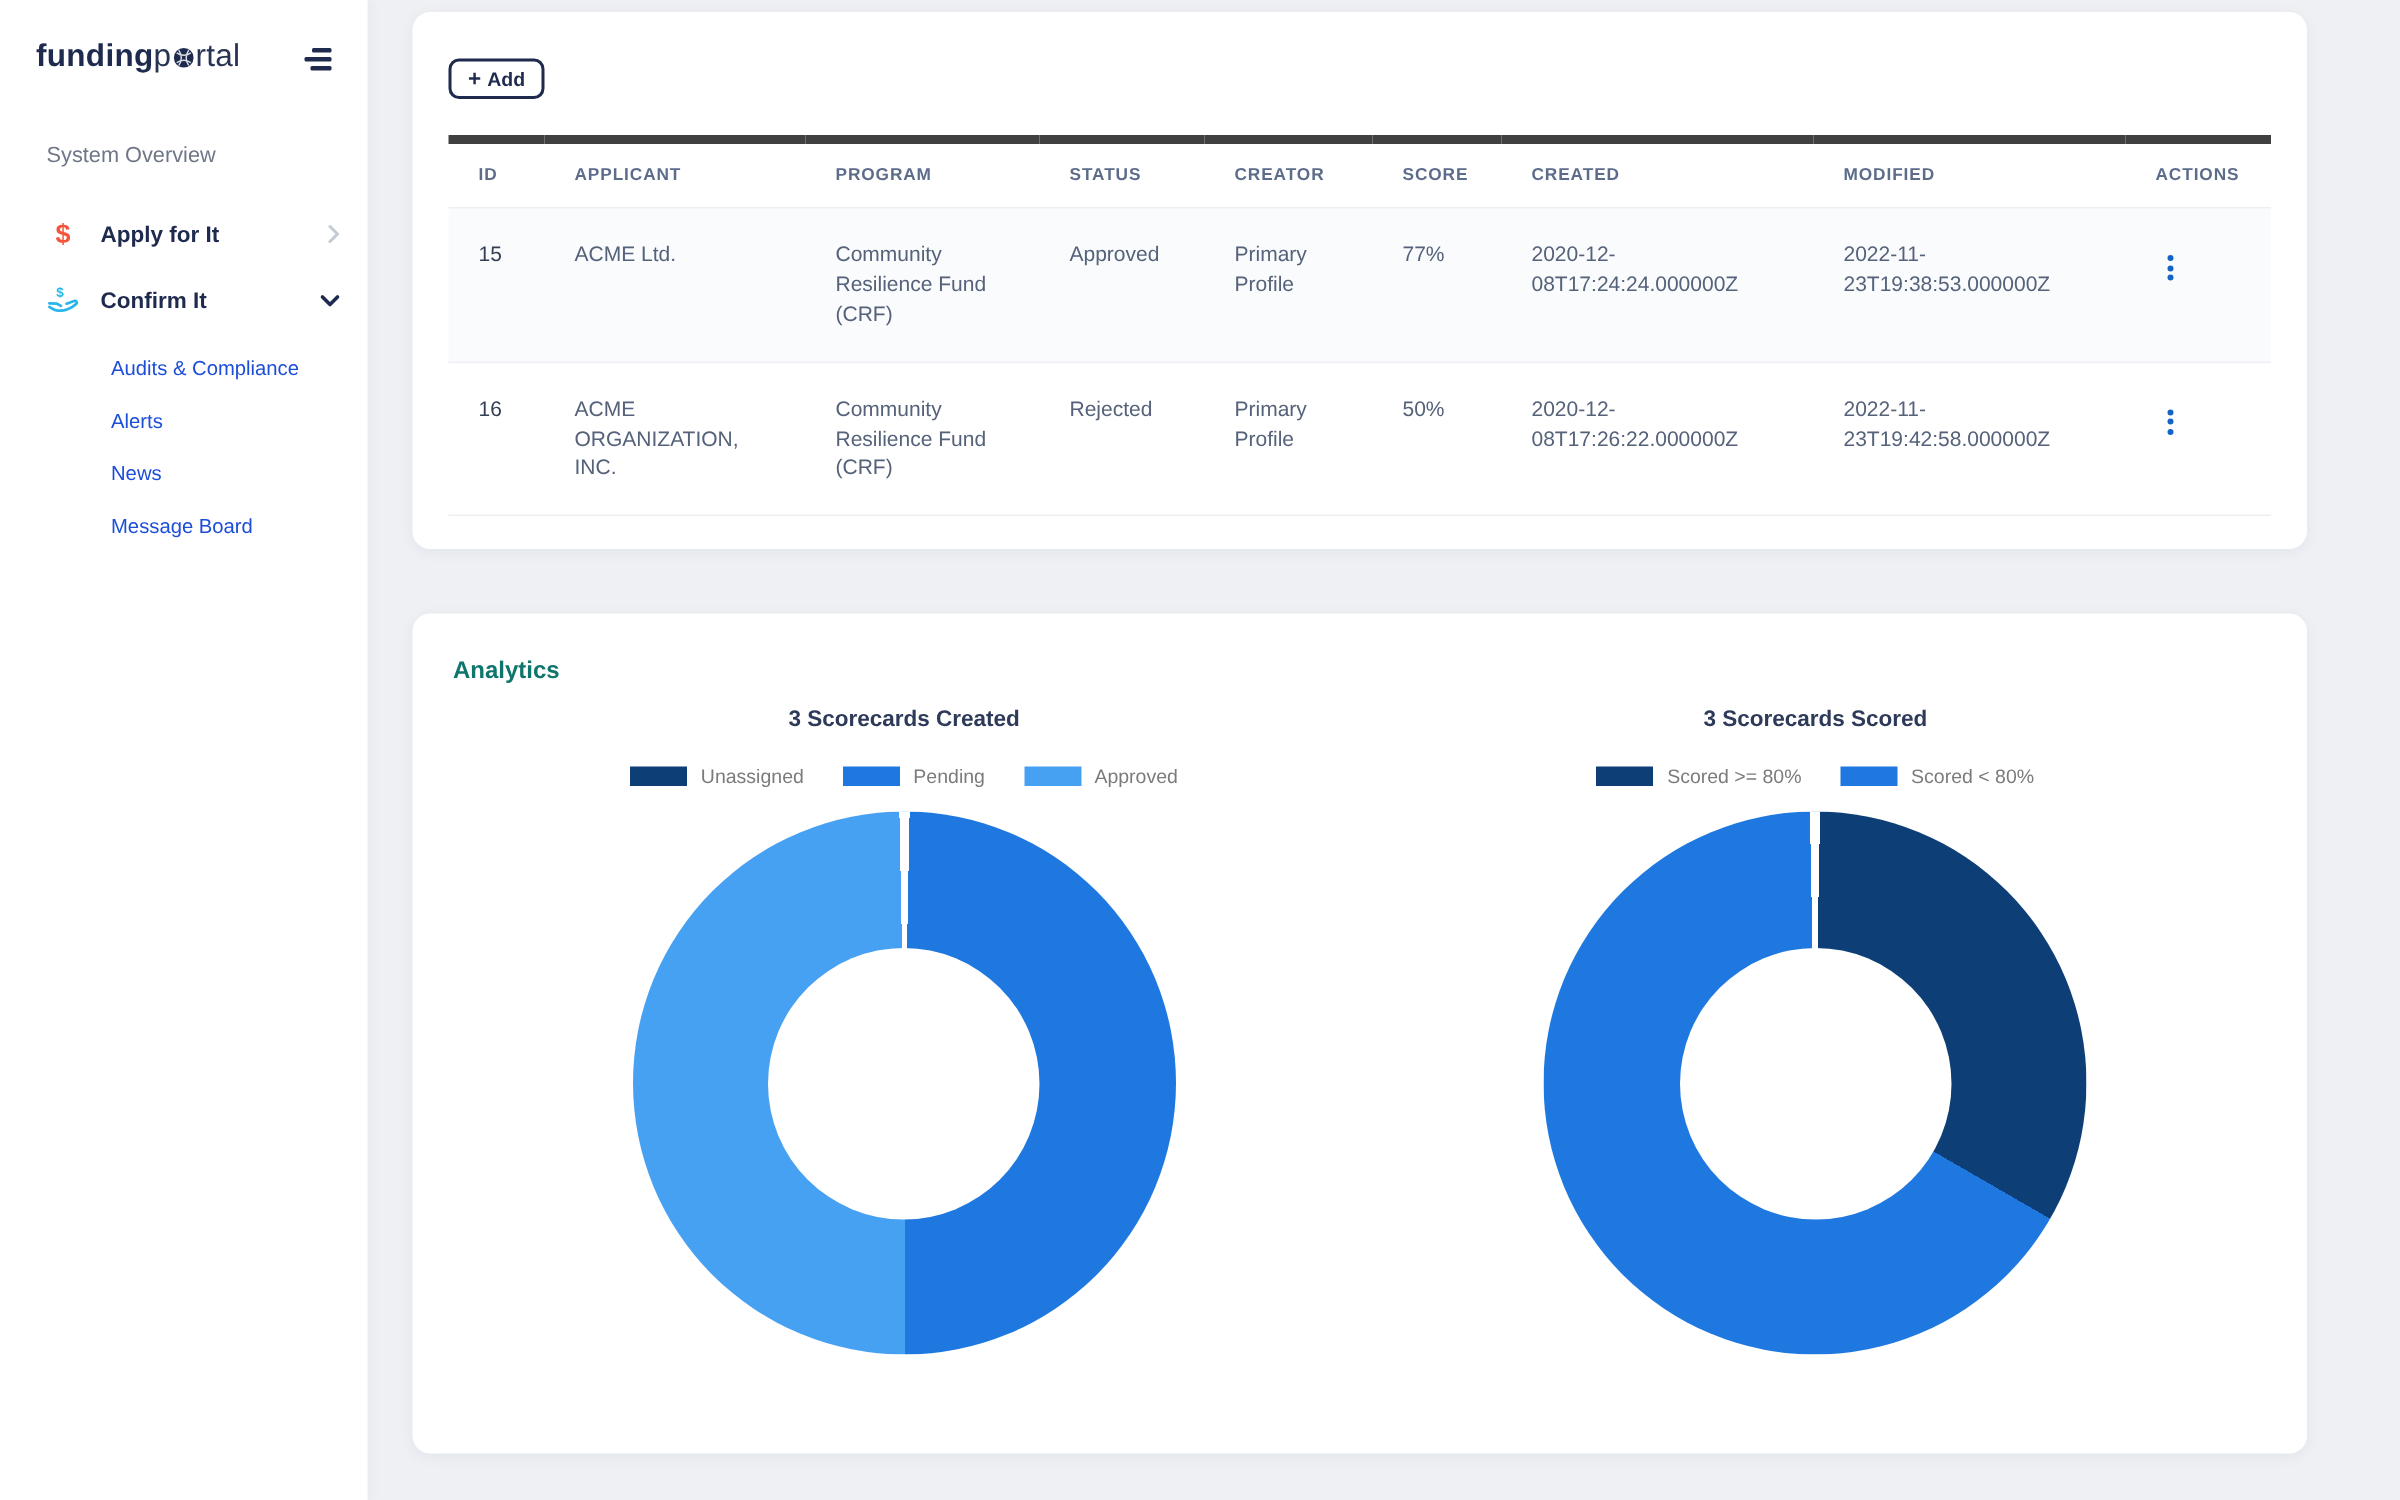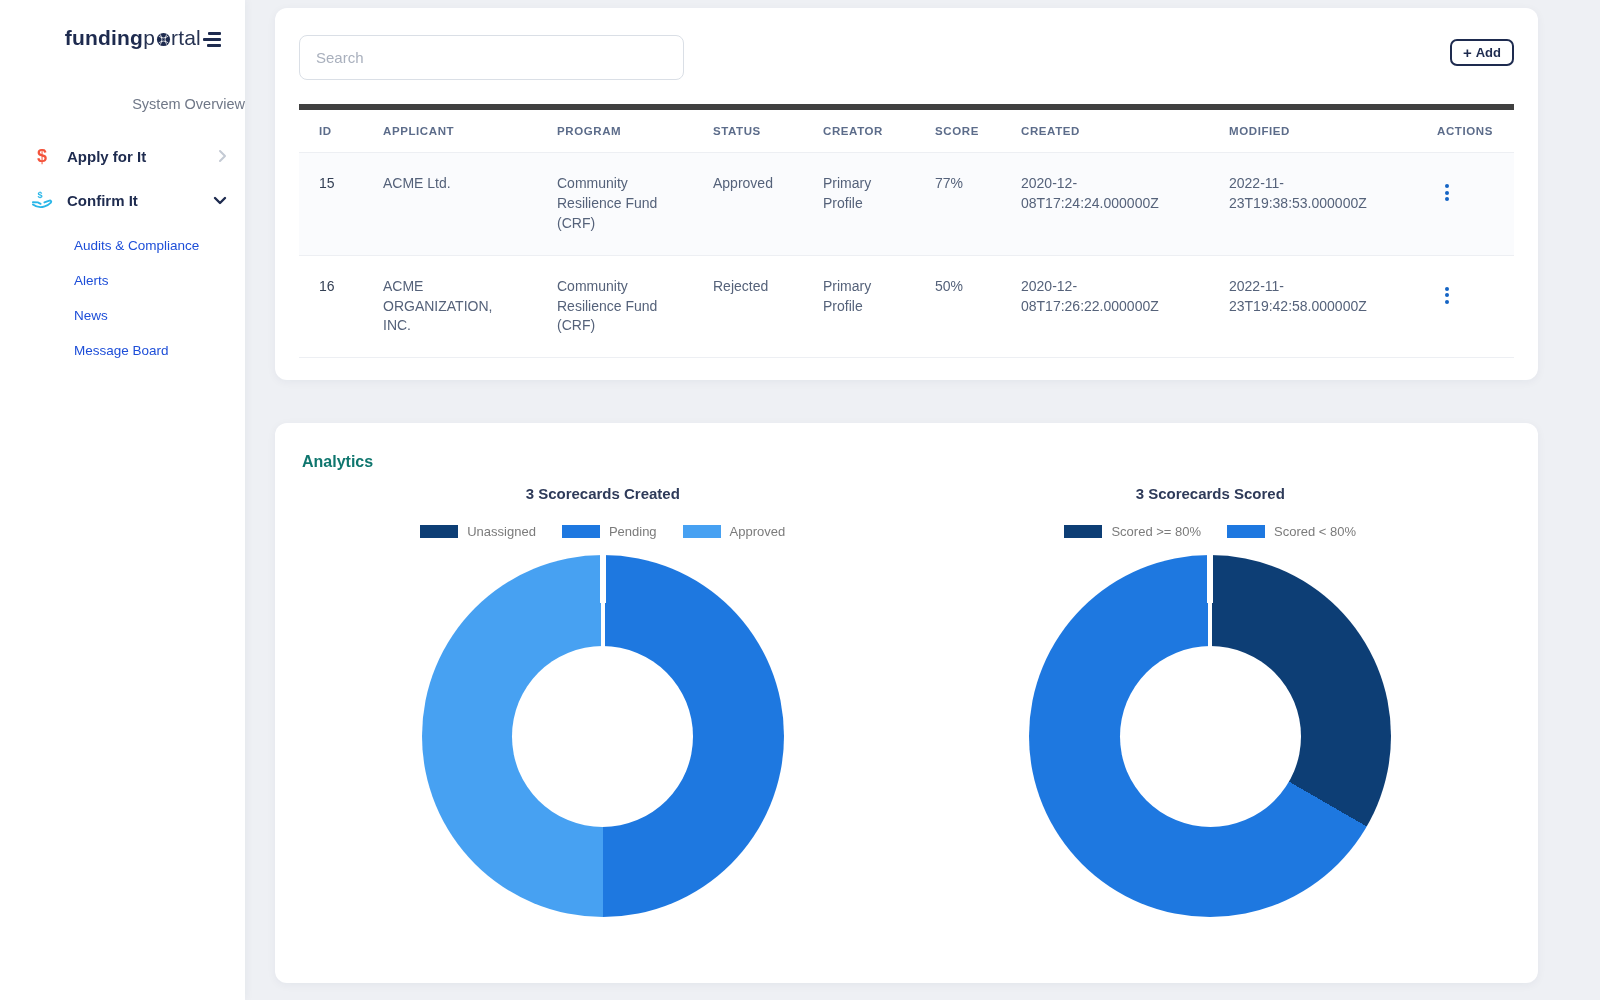--- a/index.html
+++ b/index.html
@@ -2,32 +2,32 @@
 <html><head>
 <meta charset="utf-8">
 <style>
   * { margin:0; padding:0; box-sizing:border-box; }
   html,body { width:1600px; height:1000px; overflow:hidden;
     font-family:"Liberation Sans", sans-serif; background:#eef0f4; color:#1e2b4f; }
 
   
   .sidebar { position:fixed; left:0; top:0; width:245px; height:1000px; background:#ffffff;
     box-shadow:2px 0 8px rgba(25,39,77,.04); z-index:2; }
-  .brand-row { display:flex; align-items:center; justify-content:flex-end; padding:26px 22px 0 24px; }
+  .brand-row { display:flex; align-items:center; justify-content:space-between; padding:26px 22px 0 24px; }
   .brand { font-size:21px; letter-spacing:.2px; color:#1e2b4f; white-space:nowrap; }
   .brand b { font-weight:700; }
   .brand .light { font-weight:400; color:#273352; }
   .globe { display:inline-block; vertical-align:-2px; margin:0 .5px; }
   .menu-toggle { display:flex; flex-direction:column; align-items:flex-end; gap:3px; cursor:pointer; padding:4px 2px; }
   .menu-toggle span { display:block; height:3px; background:#1e2b4f; border-radius:1px; }
   .menu-toggle span:nth-child(1){ width:13px; }
   .menu-toggle span:nth-child(2){ width:18px; }
   .menu-toggle span:nth-child(3){ width:14px; }
 
-  .section-label { padding:44px 0 0 31px; font-size:14.5px; color:#6f7787;text-align:right; }
+  .section-label { padding:44px 0 0 31px; font-size:14.5px; color:#6f7787; }
 
   .nav { margin-top:22px; }
   .nav-item { display:flex; align-items:center; height:44px; padding:0 18px 0 31px; cursor:pointer; }
   .nav-icon { width:22px; display:flex; justify-content:center; margin-right:14px; flex:0 0 22px; }
   .nav-label { font-size:15px; font-weight:700; color:#1e2b4f; flex:1; }
   .dollar-glyph { color:#f4543c; font-size:18px; font-weight:700; line-height:1; }
   .chev { margin-left:auto; display:flex; }
   .sub-nav { padding:6px 0 0 74px; }
   .sub-item { font-size:13.5px; color:#1d4ed8; padding:10px 0; cursor:pointer; }
 
@@ -127,21 +127,20 @@
       <div class="sub-item">News</div>
       <div class="sub-item">Message Board</div>
     </div>
   </nav>
 </aside>
 
 <main class="main">
 
   <section class="card table-card">
     <div class="toolbar">
-      <input class="search-input" type="text" placeholder="Search" style="">
       <button class="add-btn">
         <span class="plus">+</span>
         <span>Add</span>
       </button>
     </div>
 
     <table>
       <colgroup>
         <col class="col-id">
           <col class="col-applicant">

